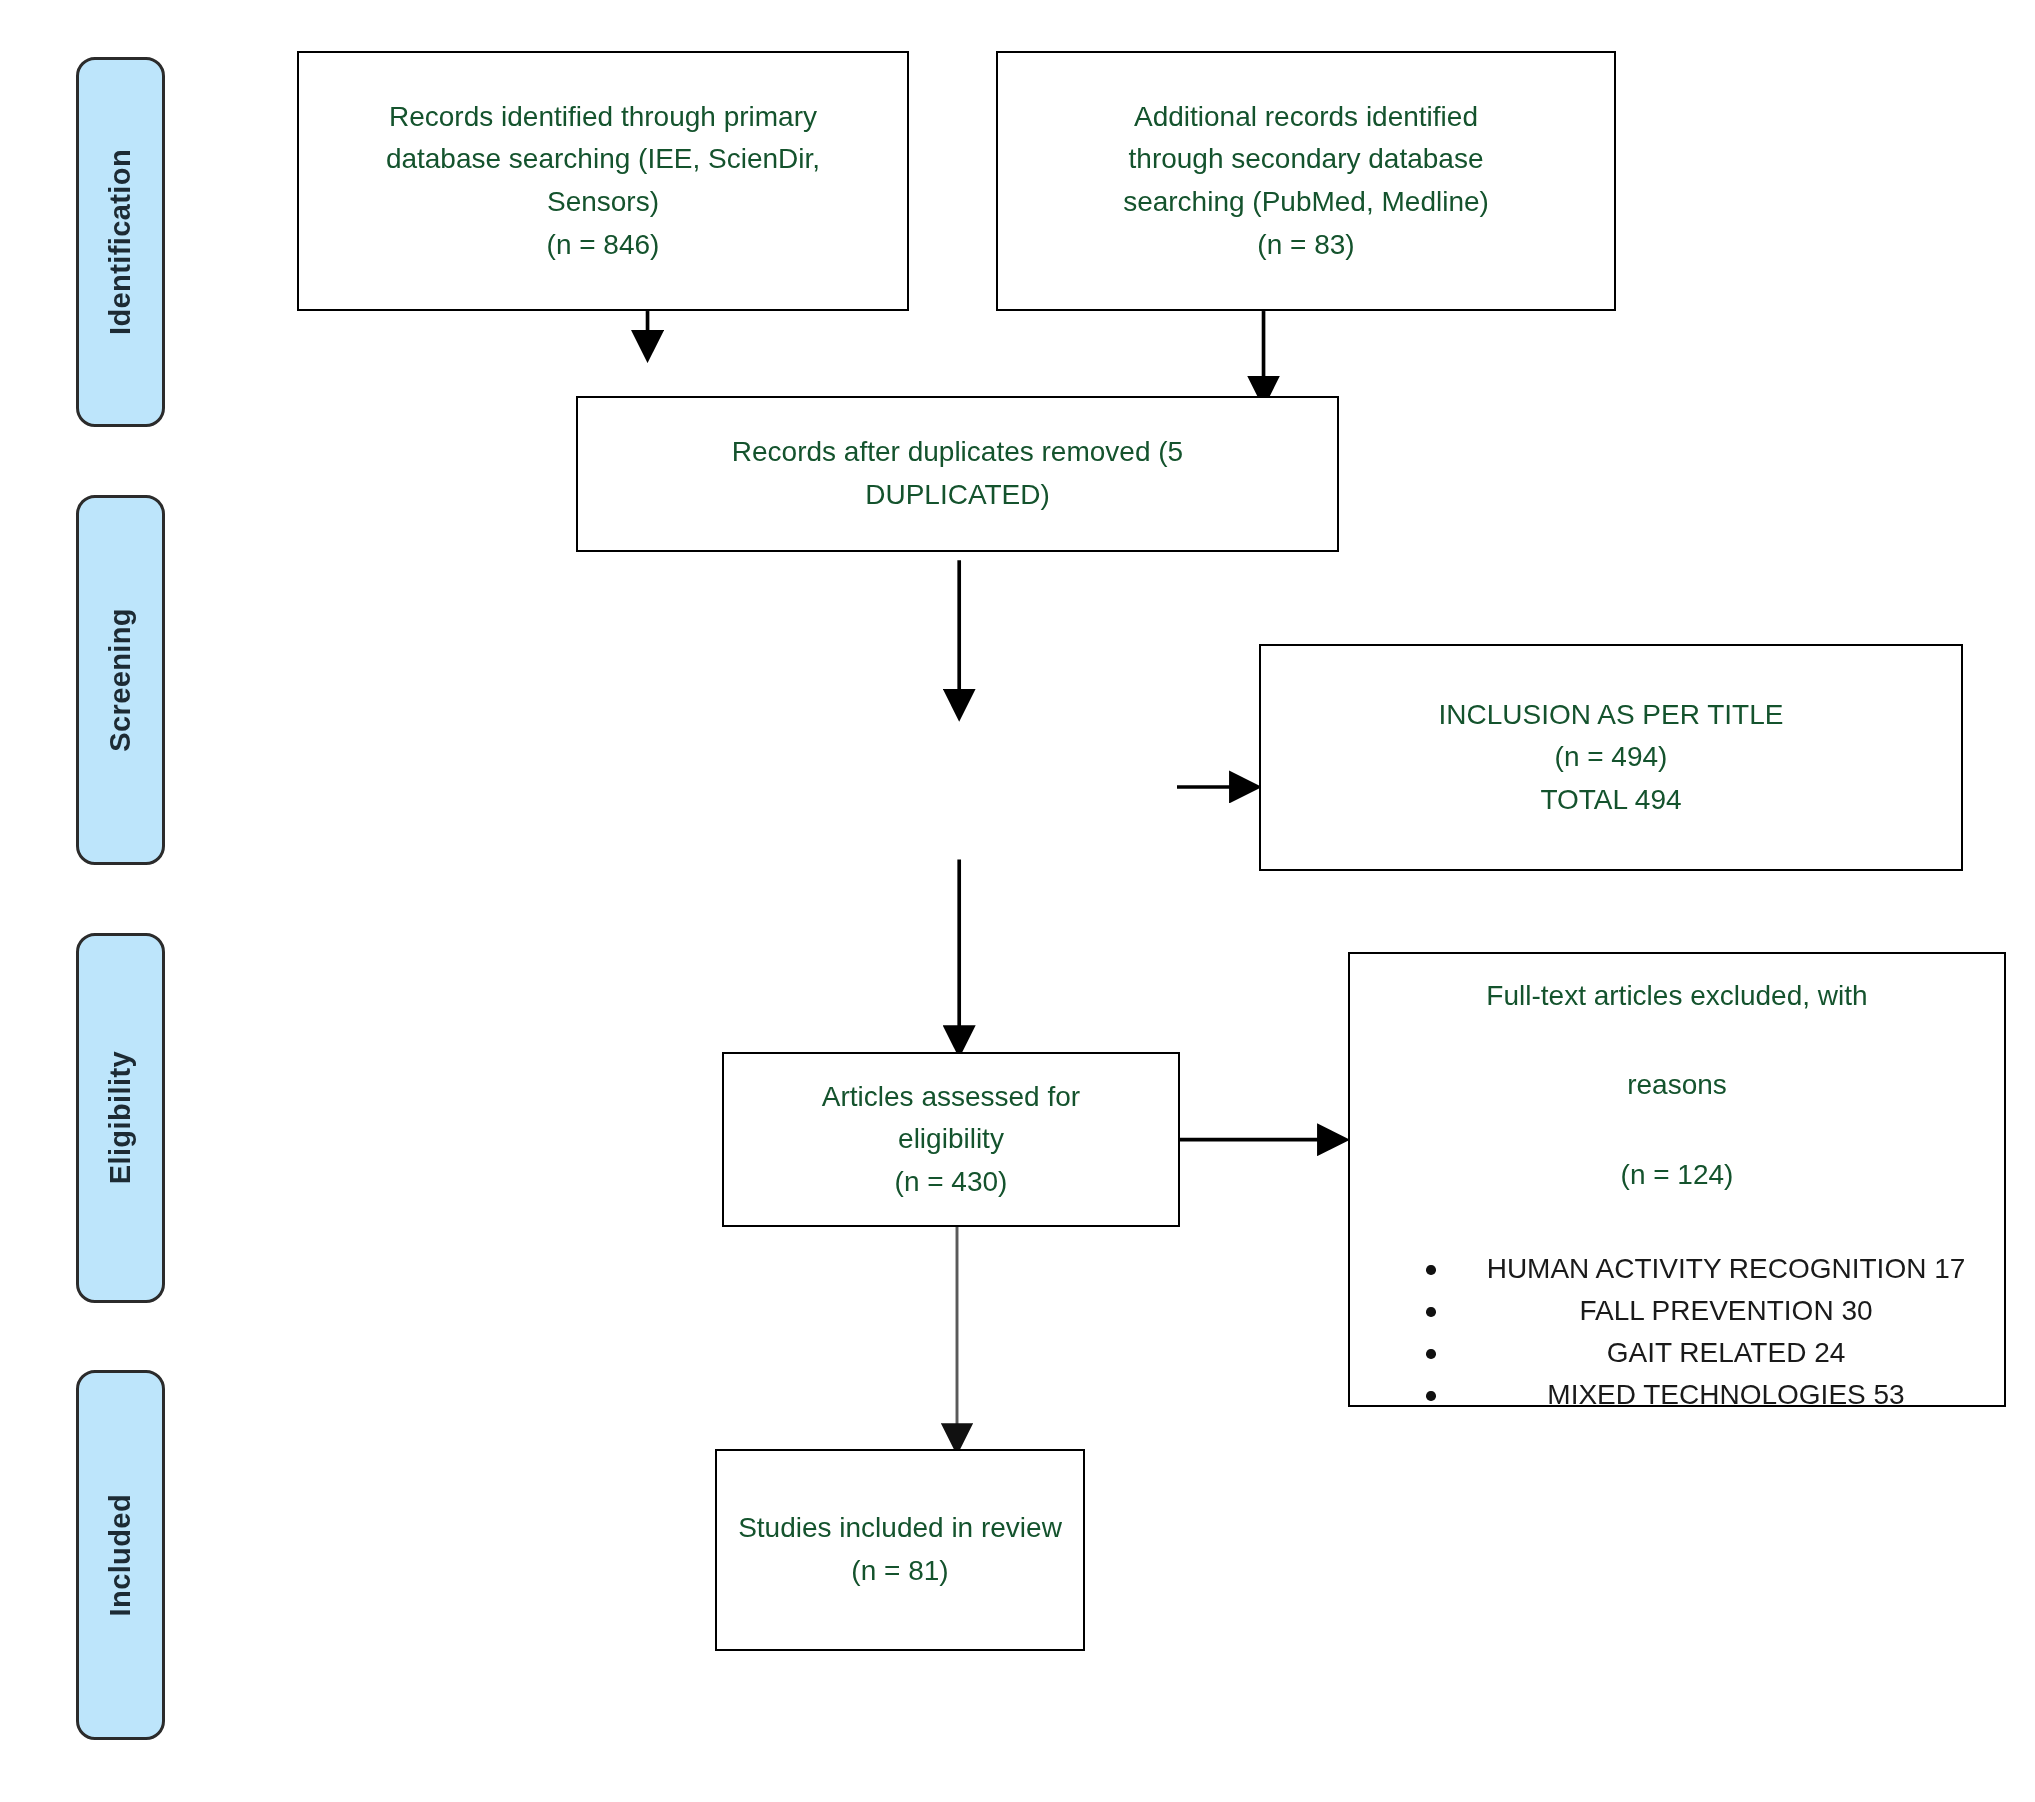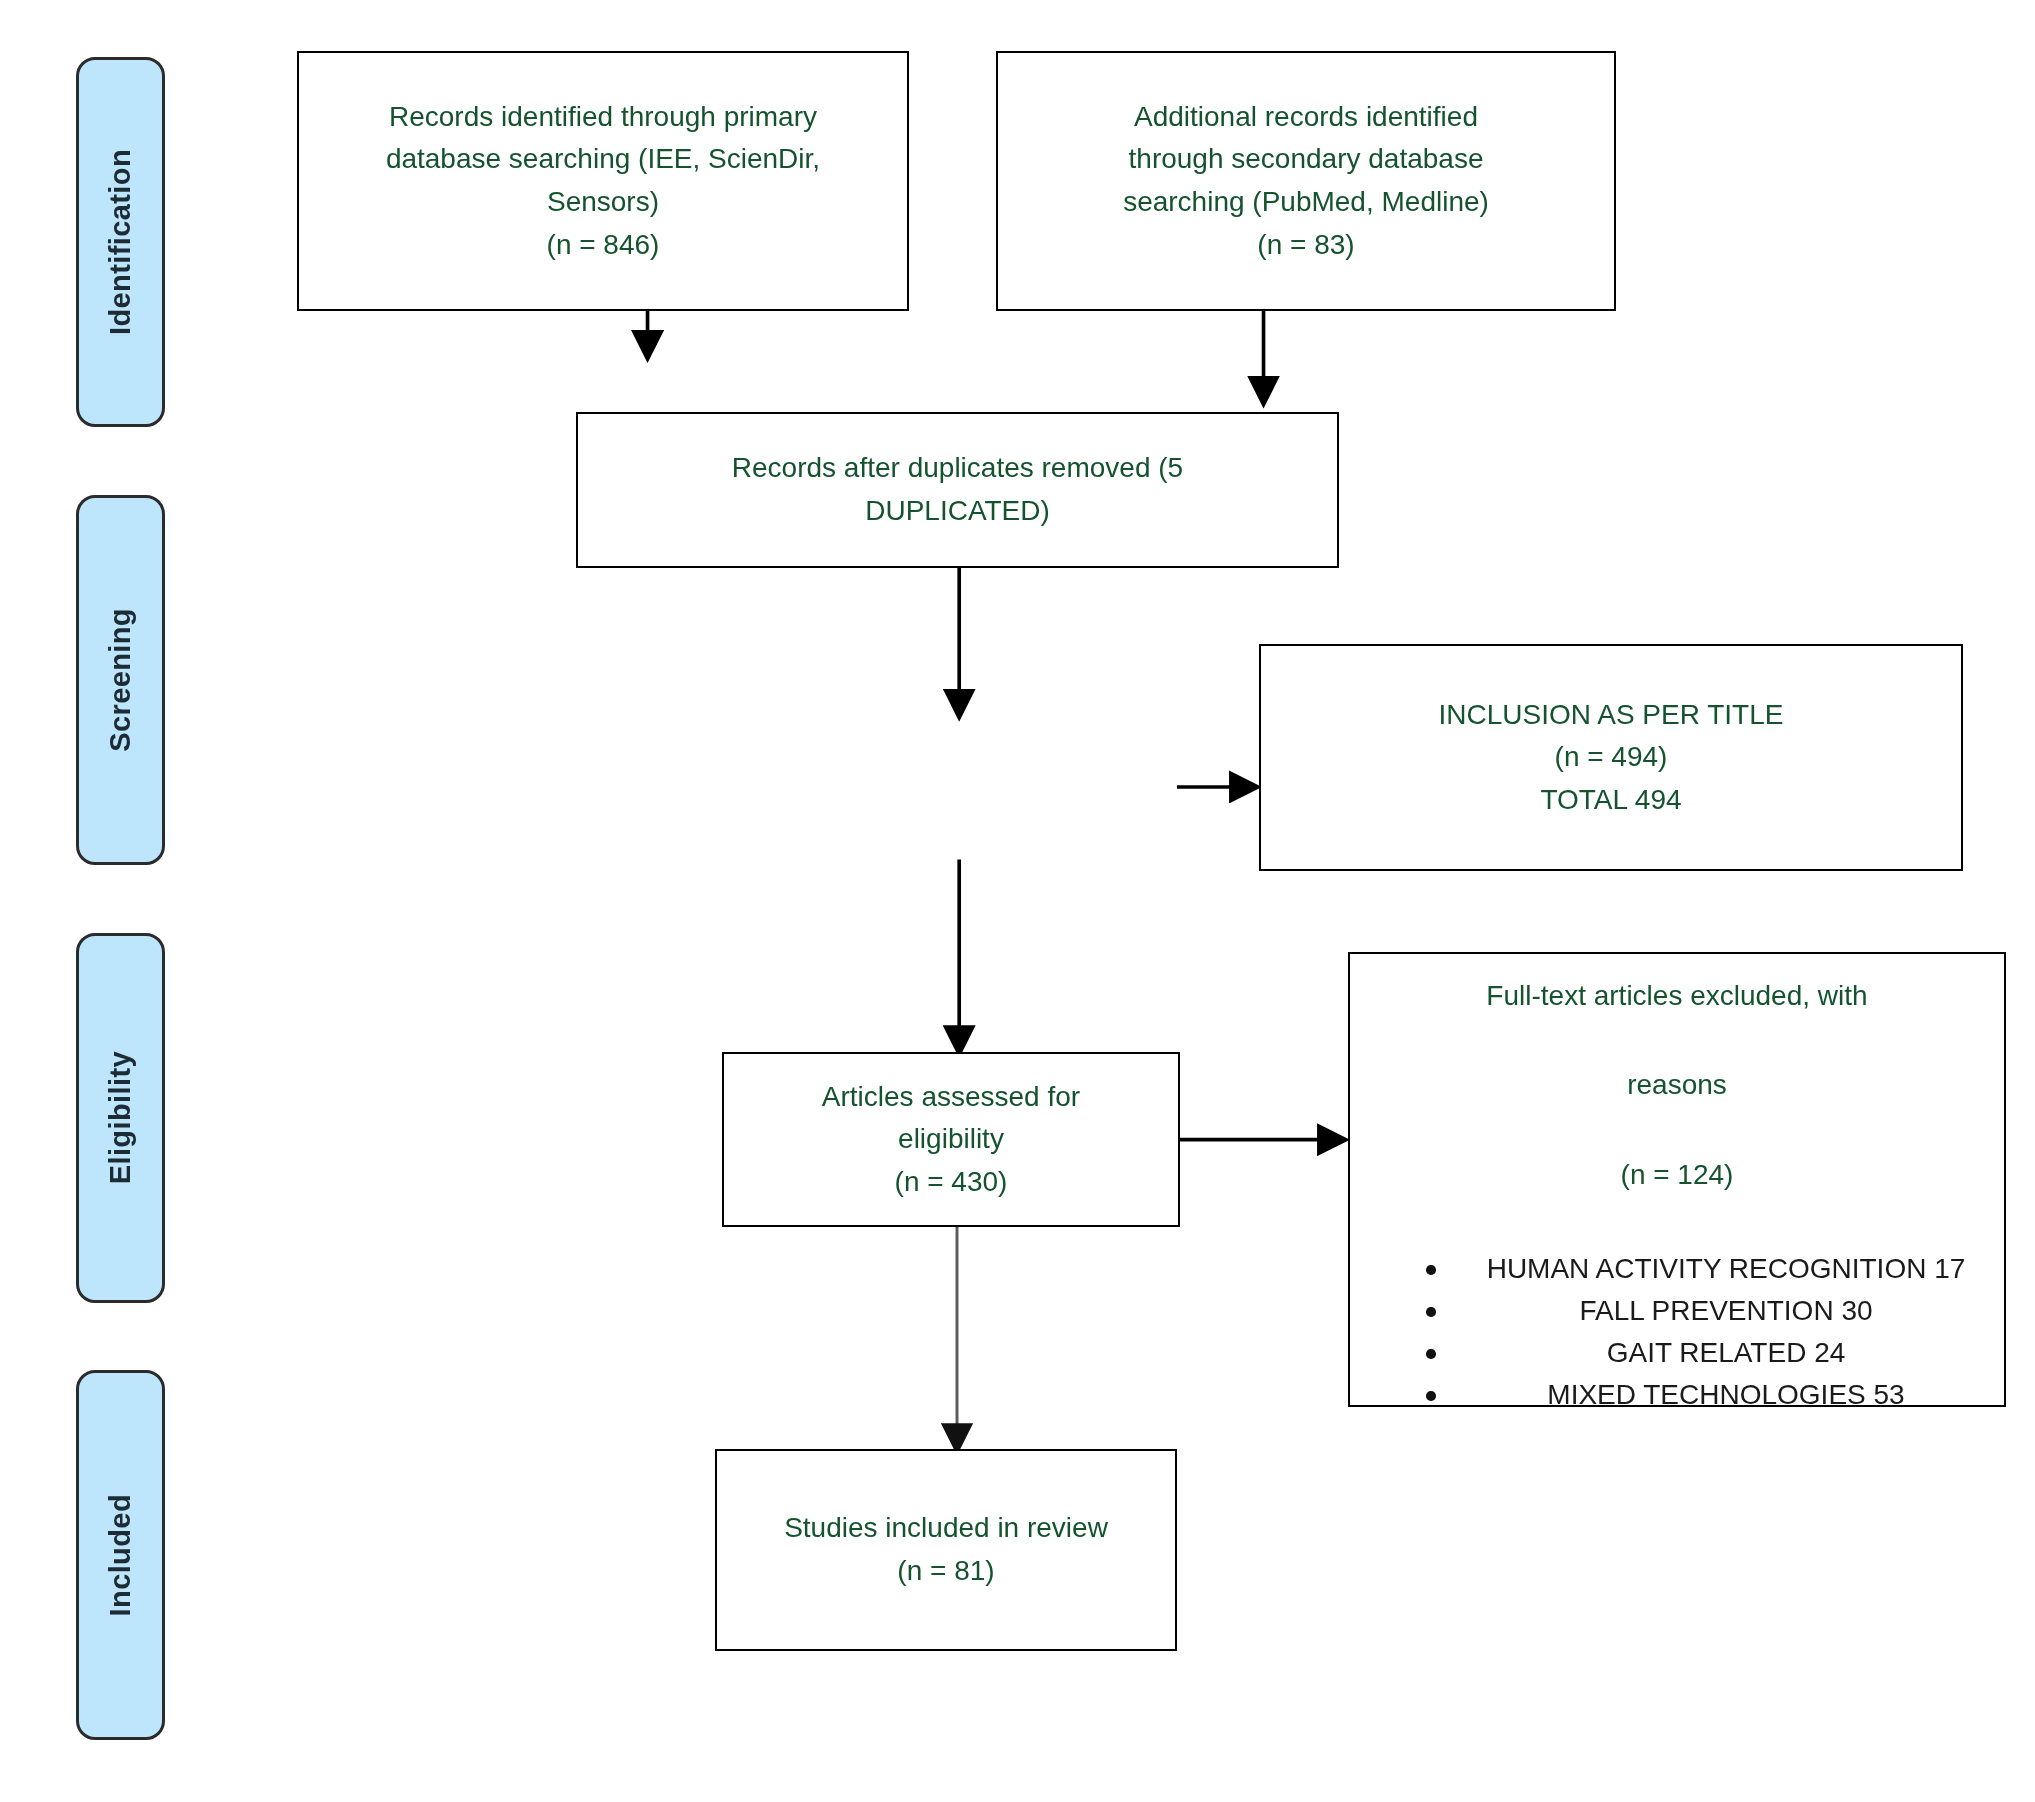--- a/index.html
+++ b/index.html
@@ -149,21 +149,21 @@
     <span class="line">(n = 846)</span>
   </div>
 
   <div class="flow-box" style="left:996px; top:51px; width:620px; height:260px;">
     <span class="line">Additional records identified</span>
     <span class="line">through secondary database</span>
     <span class="line">searching (PubMed, Medline)</span>
     <span class="line">(n = 83)</span>
   </div>
 
-  <div class="flow-box" style="left:576px; top:412px; width:763px; height:156px;">
+  <div class="flow-box" style="left:576px; top:396px; width:763px; height:156px;">
     <span class="line">Records after duplicates removed (5</span>
     <span class="line">DUPLICATED)</span>
   </div>
 
 
   <div class="flow-box" style="left:1259px; top:644px; width:704px; height:227px;">
     <span class="line">INCLUSION AS PER TITLE</span>
     <span class="line">(n = 494)</span>
     <span class="line">TOTAL 494</span>
   </div>
@@ -179,19 +179,19 @@
     <span class="line">reasons</span>
     <span class="line">(n = 124)</span>
     <ul class="reasons">
       <li style="white-space: normal;">HUMAN ACTIVITY RECOGNITION  17</li>
       <li style="white-space: normal;">FALL PREVENTION 30</li>
       <li style="white-space: normal;">GAIT RELATED 24</li>
       <li style="white-space: normal;">MIXED TECHNOLOGIES 53</li>
     </ul>
   </div>
 
-  <div class="flow-box" style="left:715px; top:1449px; width:462px; height:202px;">
+  <div class="flow-box" style="left:715px; top:1449px; width:370px; height:202px;">
     <span class="line">Studies included in review</span>
     <span class="line">(n = 81)</span>
   </div>
 
 </div>
 
 
 </body></html>

